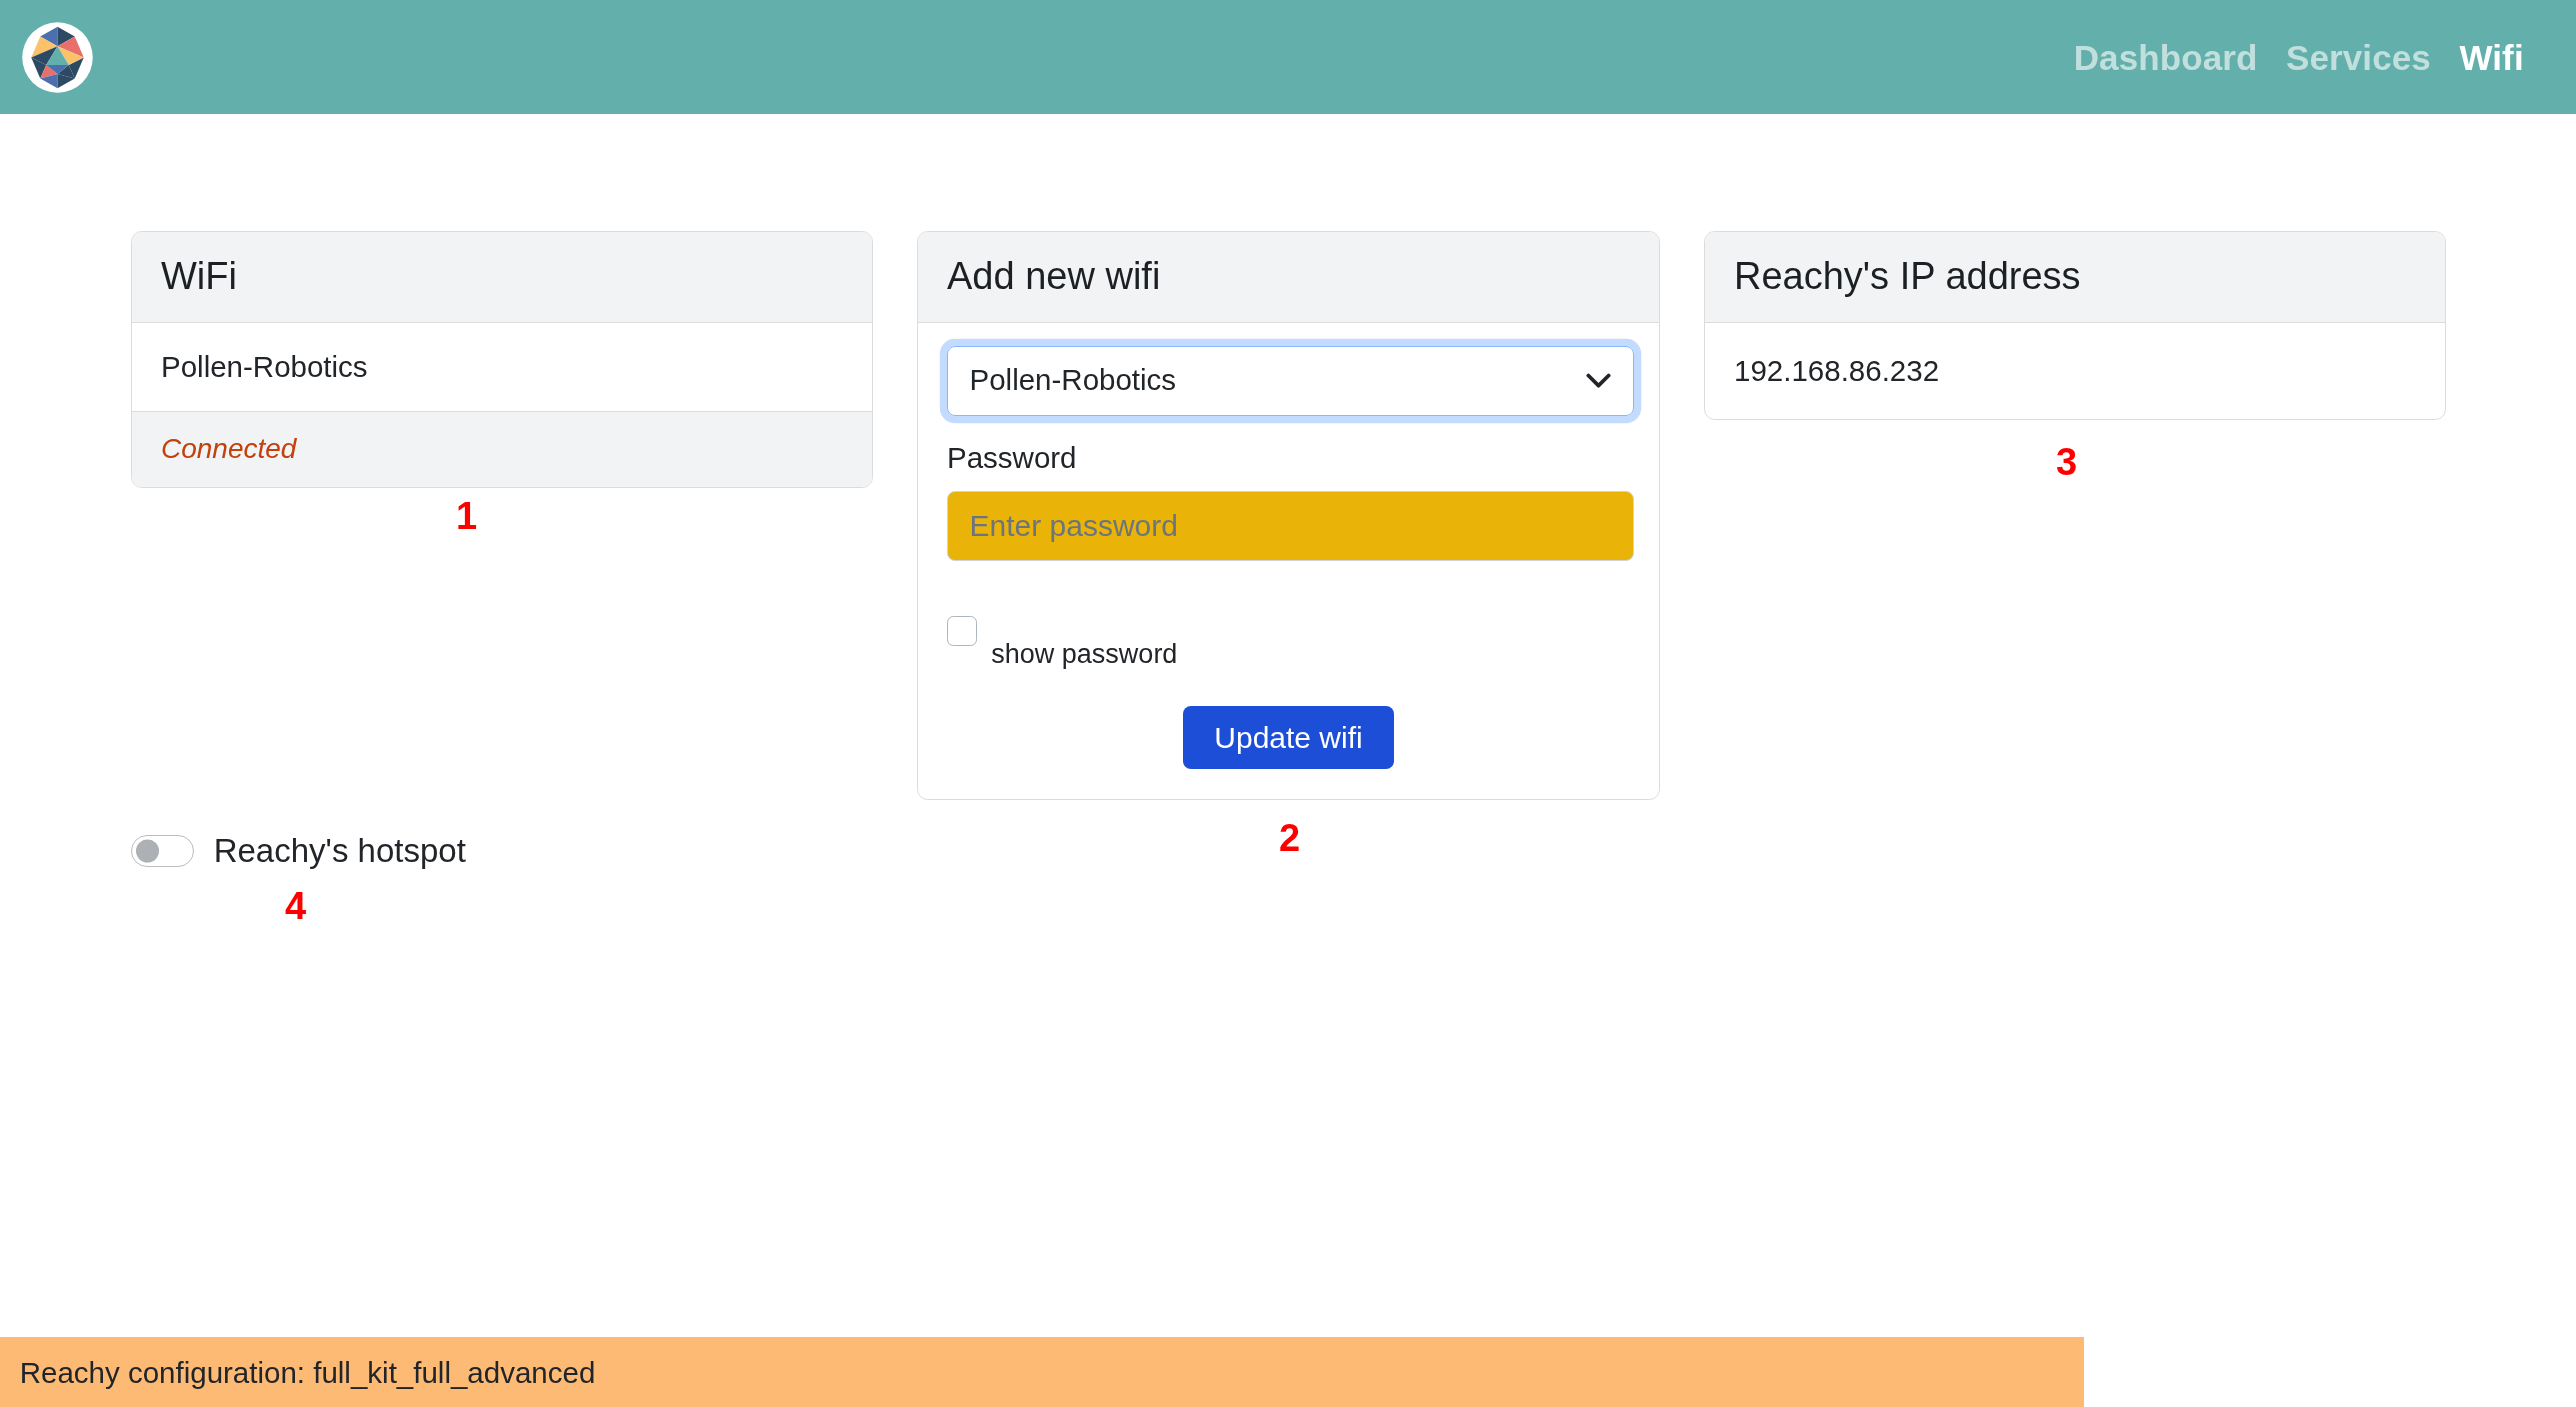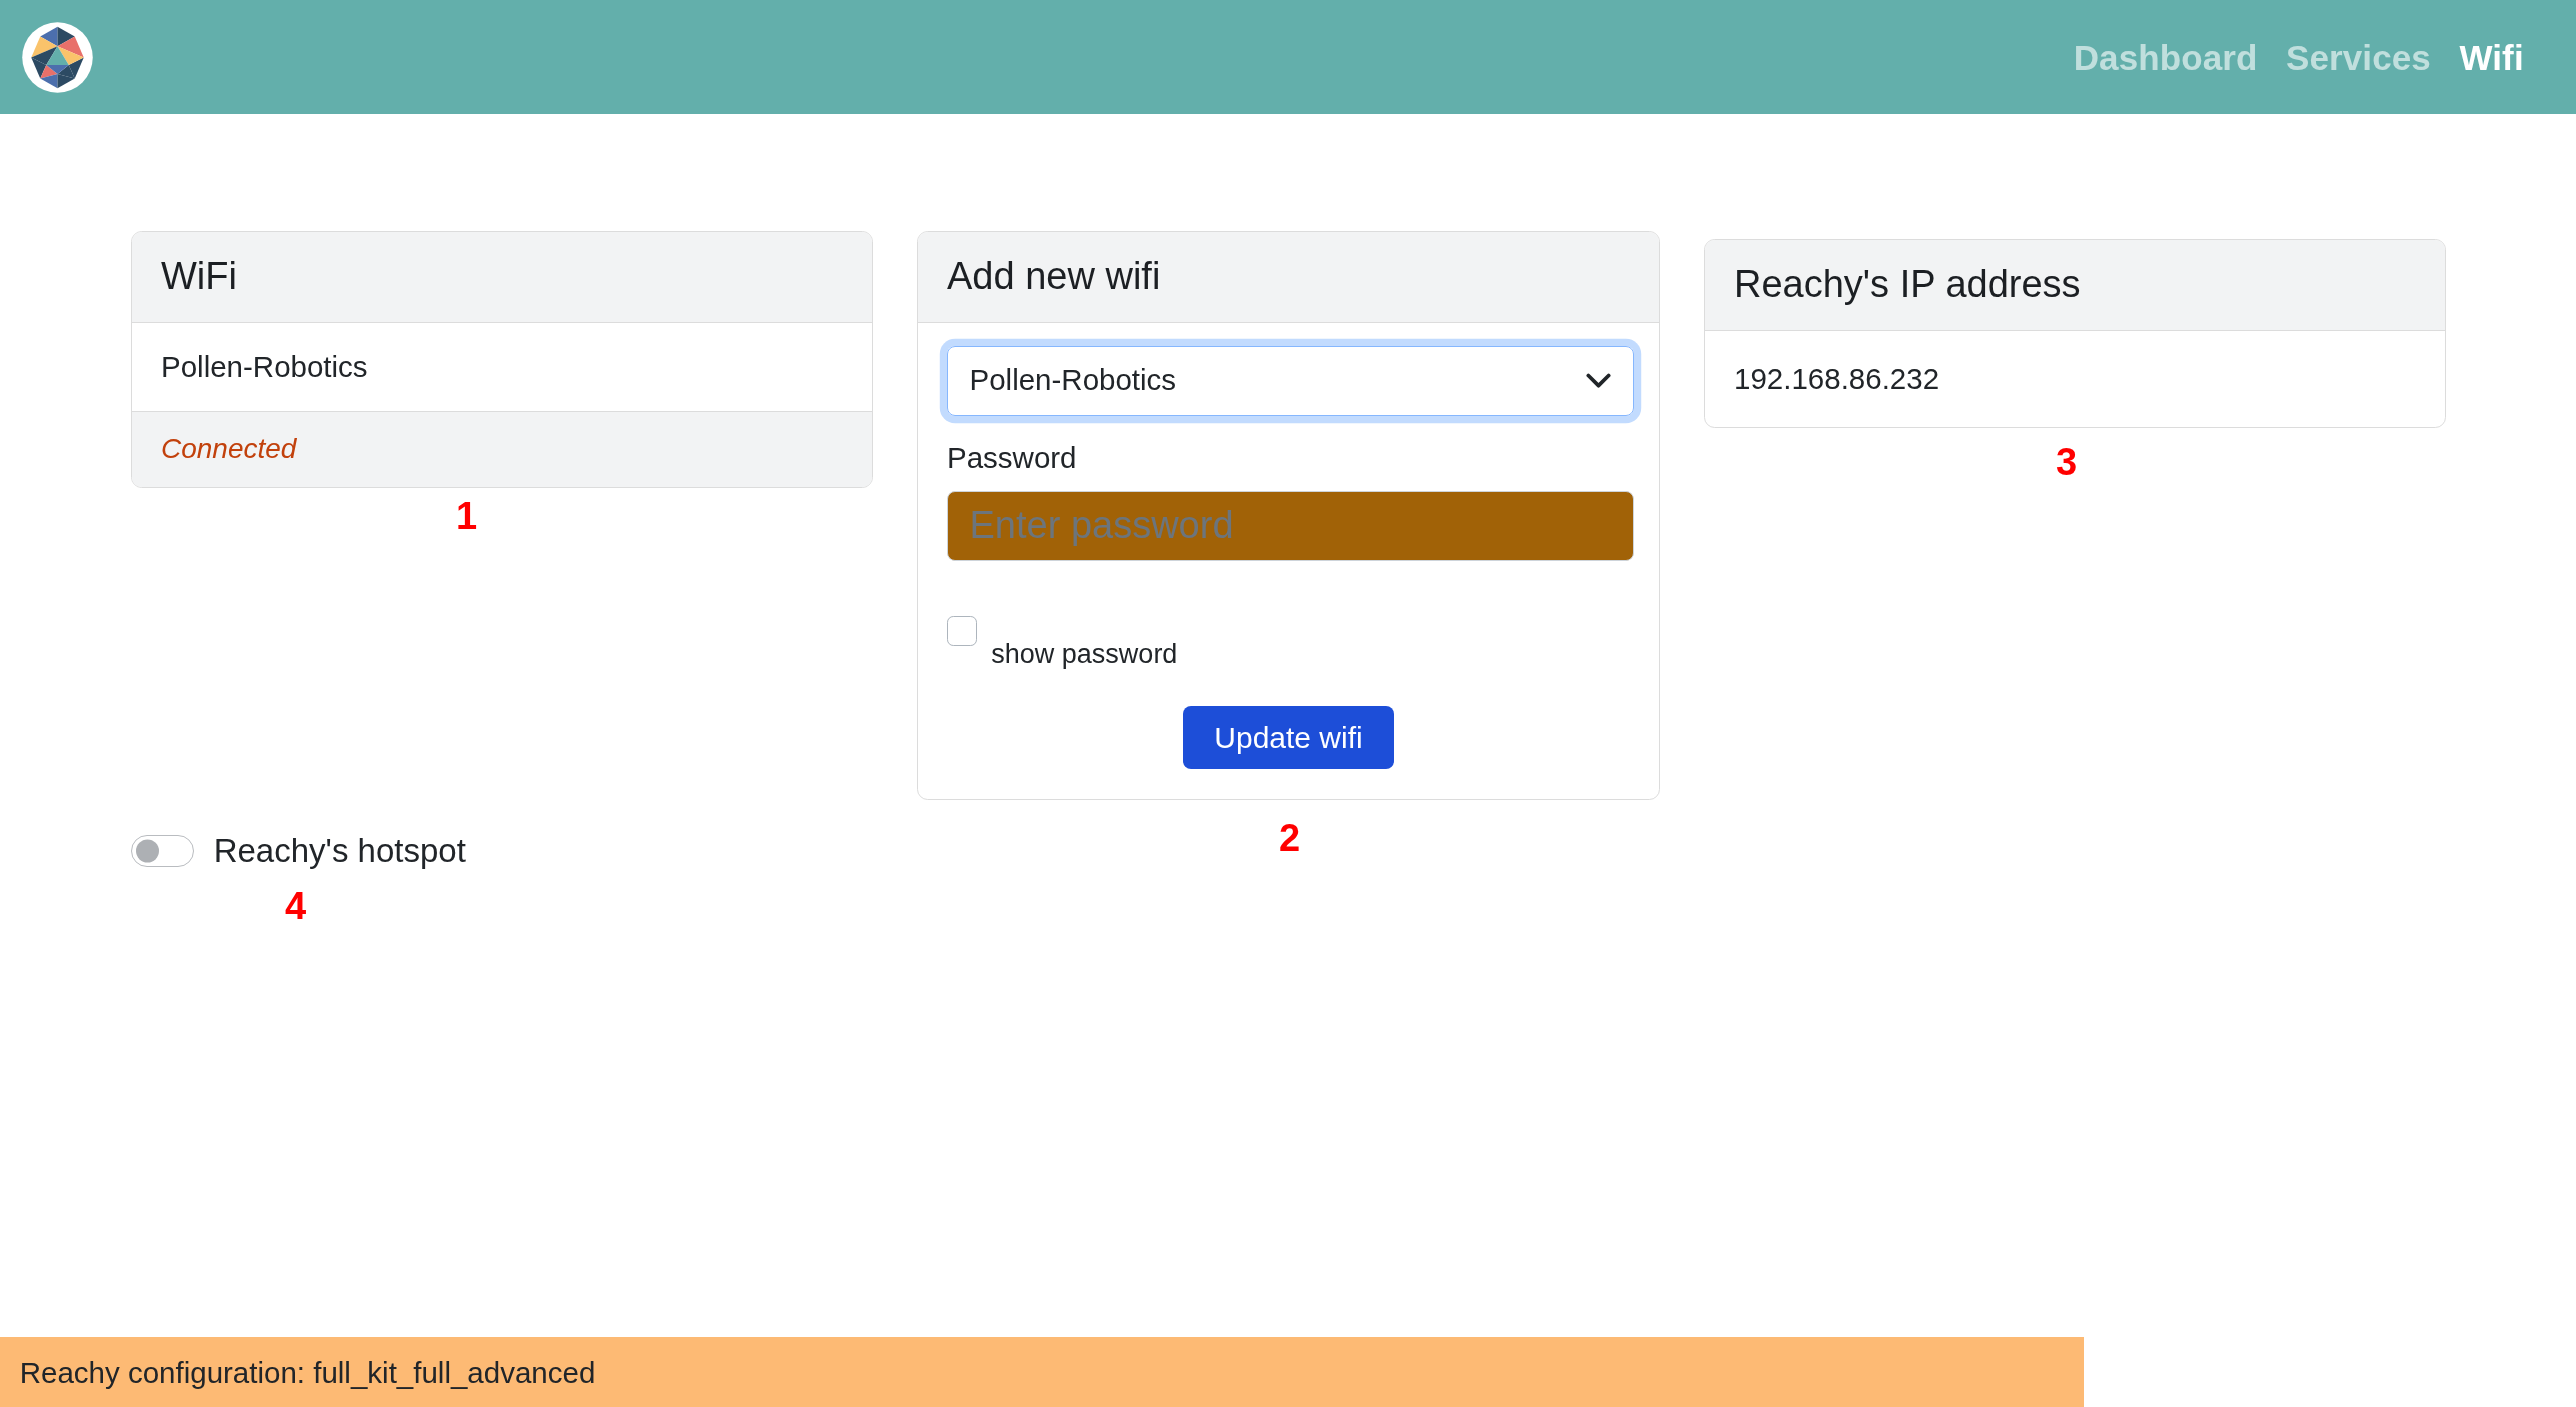--- a/index.html
+++ b/index.html
@@ -145,22 +145,22 @@
     right: 23px; top: 50%;
     transform: translateY(-50%);
     pointer-events: none;
     width: 25px; height: 16px;
   }
   .text-input {
     width: 687px;
     height: 70px;
     border: 1.8px solid #ced4da;
     border-radius: 8px;
-    background: #a16207;
-    font-size: 38px;
+    background: #eab308;
+    font-size: 30px;
     font-family: "Liberation Sans", sans-serif;
     color: #212529;
     padding: 0 21.5px;
     outline: none;
     display: block;
     margin-bottom: 27px;
   }
   .text-input::placeholder { color: #6c757d; }
 
   .check-row {
@@ -196,21 +196,20 @@
     font-size: 30px;
     padding: 15px 31px;
     cursor: pointer;
     line-height: 1.1;
   }
 
   
   #card-ip {
     left: 1704px; top: 231px;
     width: 742px;
-    margin-top: 8px;
   }
   #card-ip .card-body {
     padding: 27px 29px;
     font-size: 29.5px;
   }
 
   
   .hotspot-row {
     position: absolute;
     left: 131px; top: 832px;

